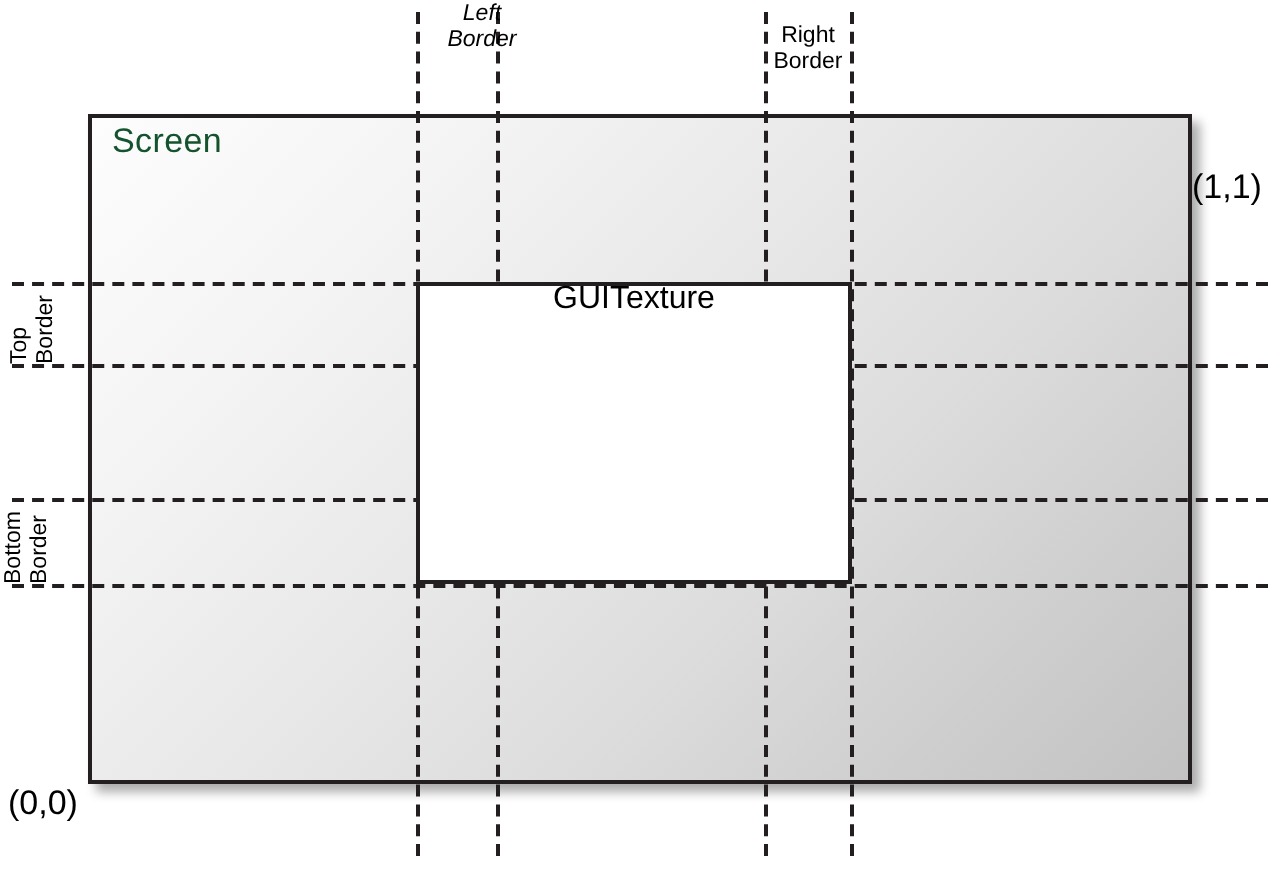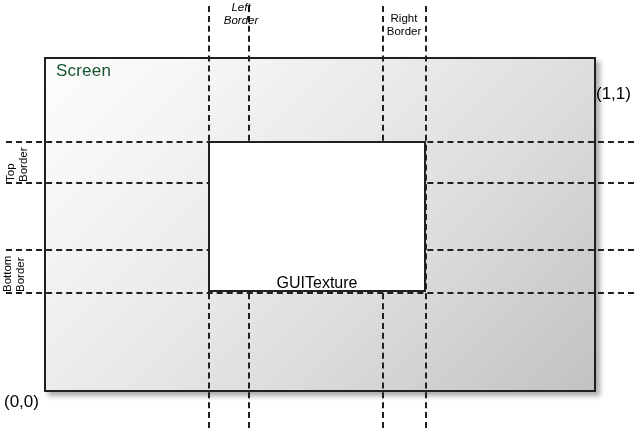--- a/index.html
+++ b/index.html
@@ -56,21 +56,21 @@
     border: 2px solid #231f20;
     box-sizing: border-box;
   }
   .gui-label {
     position: absolute;
     left: 208px;
     top: 141px;
     width: 218px;
     height: 151px;
     display: flex;
-    align-items: flex-end;
+    align-items: flex-start;
     justify-content: center;
     font-size: 16px;
     color: #000000;
     white-space: nowrap;
   }
 
   
   .vline {
     position: absolute;
     top: 6px;

